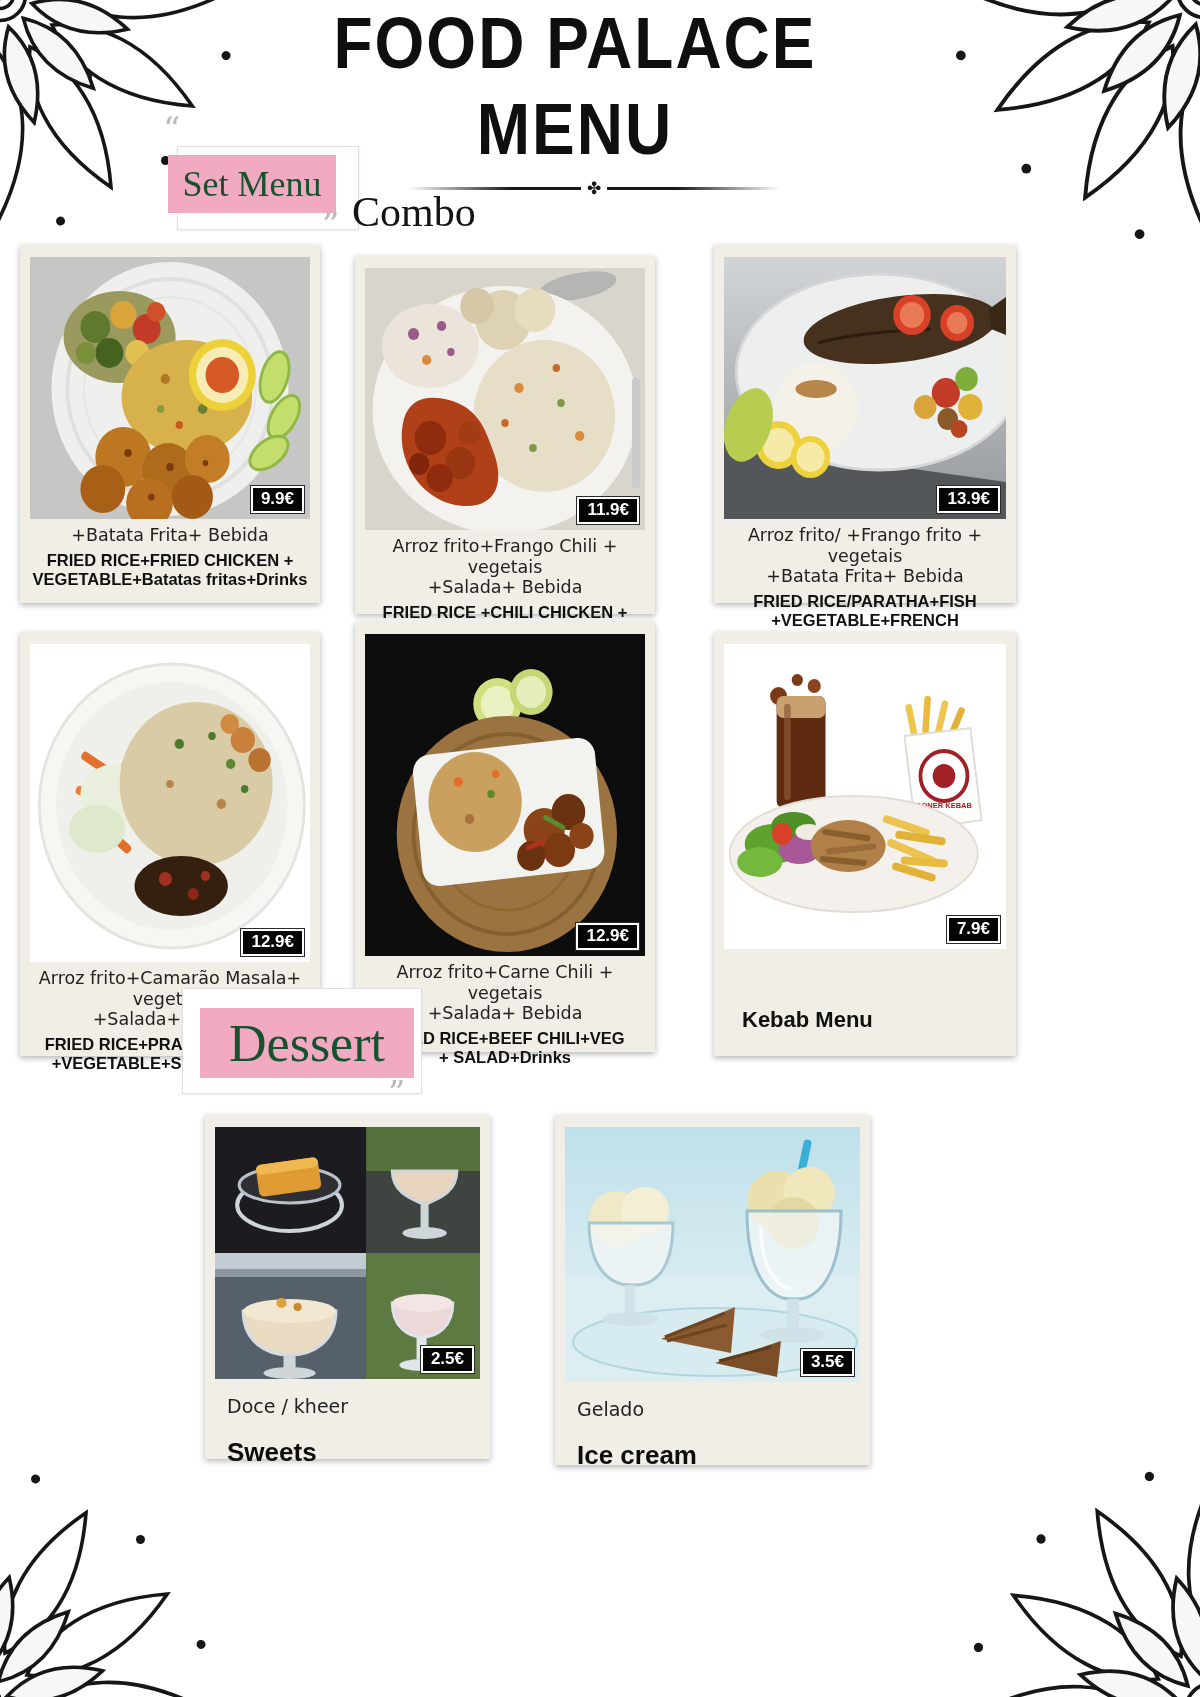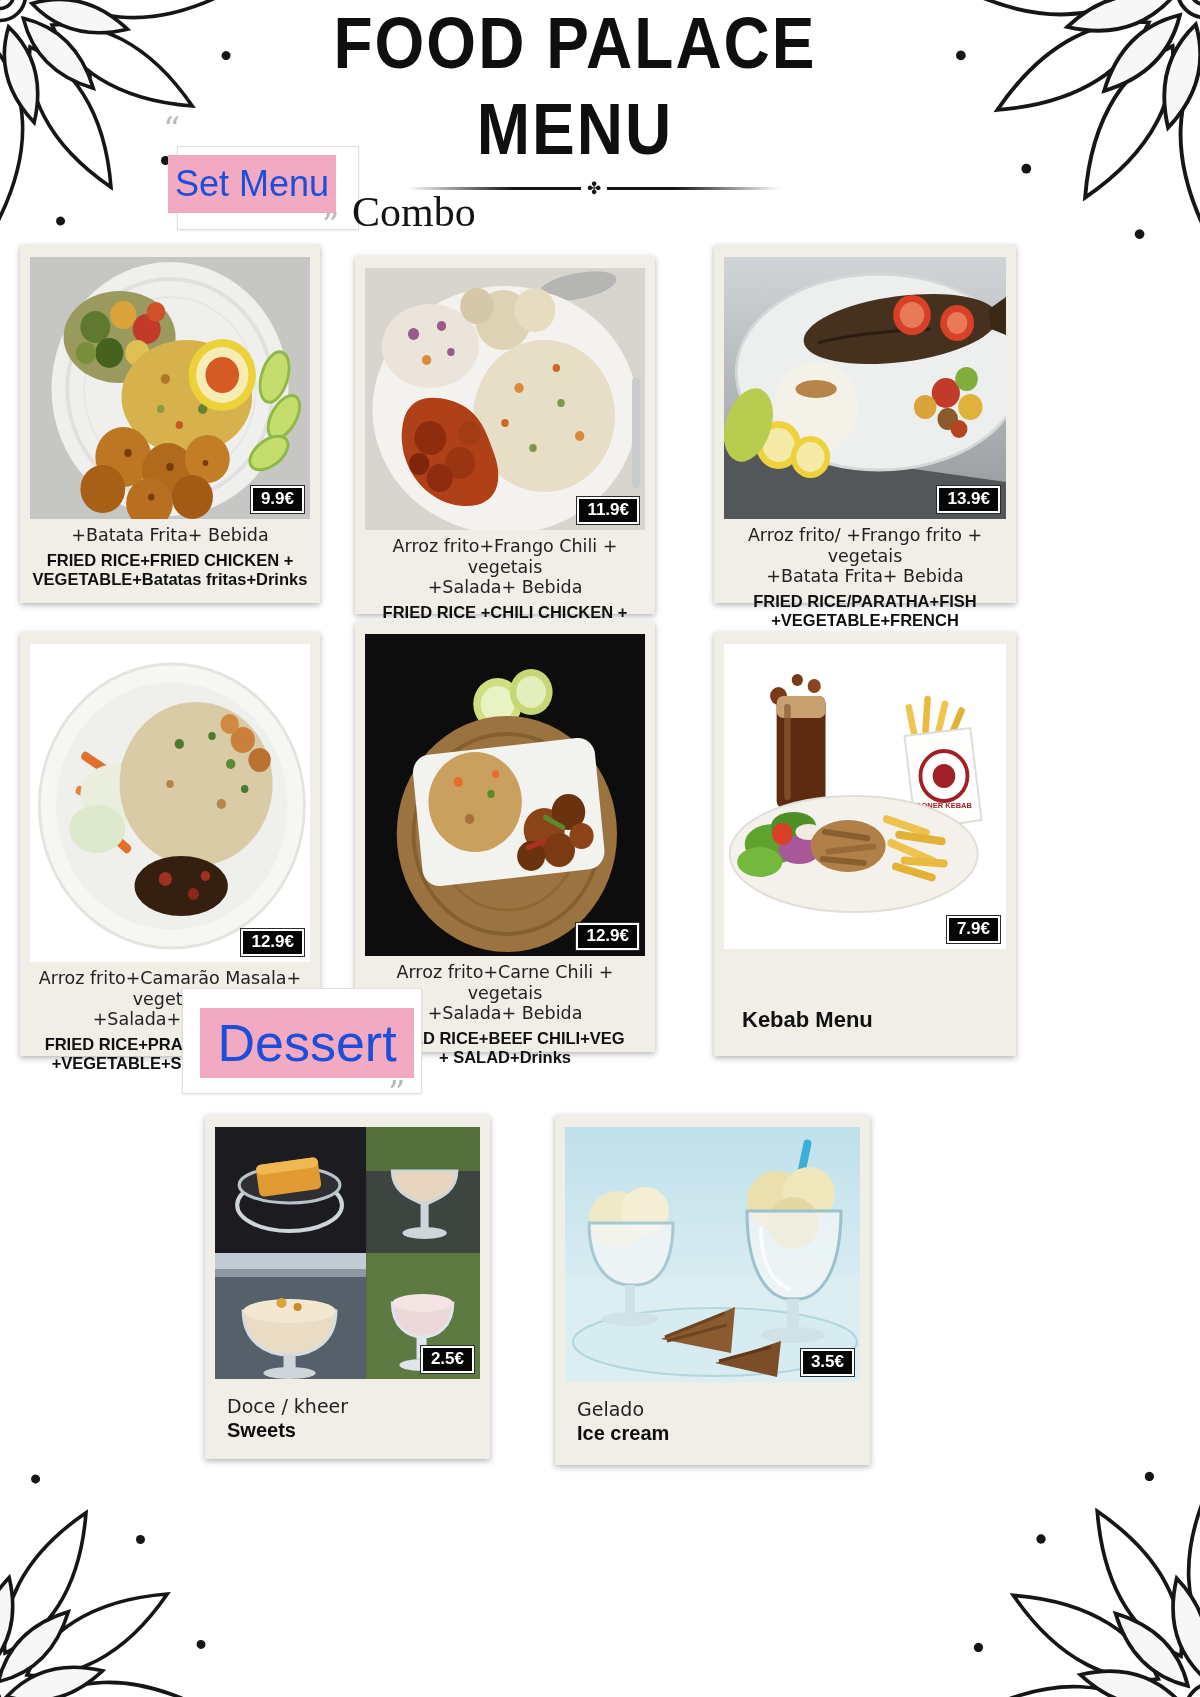--- a/index.html
+++ b/index.html
@@ -12,38 +12,38 @@
   .title1{top:6px;}
   .title2{top:92px;}
   .divider{position:absolute;top:180px;left:408px;width:372px;display:flex;align-items:center;}
   .dline{flex:1;height:3px;}
   .dline.l{background:linear-gradient(90deg,rgba(20,20,20,0),#161616 60%,#161616);}
   .dline.r{background:linear-gradient(90deg,#161616,#161616 40%,rgba(20,20,20,0));}
   .dorn{font-size:17px;color:#161616;padding:0 6px;line-height:1;}
   
   .label-backing{position:absolute;background:#fff;border:1px solid #e4dede;box-shadow:0 1px 2px rgba(0,0,0,.08);}
   .pink-box{position:absolute;background:#f2aac2;display:flex;align-items:center;justify-content:center;}
-  .serif{font-family:Liberation Sans, sans-serif;color:#1d4ed8;}
+  .serif{font-family:Liberation Serif, serif;color:#14532d;}
   .sub-label{position:absolute;font-family:"Liberation Serif","DejaVu Serif",serif;color:#141414;}
   .quote{position:absolute;font-family:"DejaVu Serif",serif;color:#bdb9b9;font-size:34px;line-height:1;}
   
   .card{position:absolute;background:#f0eee7;box-shadow:0 2px 6px rgba(0,0,0,.30);
         padding:12px 10px 8px;box-sizing:border-box;}
   .imgwrap{position:relative;width:100%;background:#fff;overflow:hidden;}
   .imgwrap svg{display:block;width:100%;height:100%;}
   .price{position:absolute;right:6px;bottom:6px;background:#060606;color:#fff;
          border:2px solid #fff;outline:1px solid #2a2a2a;padding:1px 8px 2px;
          font-weight:700;font-size:17px;font-family:"Liberation Sans",sans-serif;}
   .pt{margin-top:6px;text-align:center;font-family:"DejaVu Sans",sans-serif;
       font-size:17.5px;line-height:1.18;color:#222;}
   .en{margin-top:5px;text-align:center;font-weight:700;font-size:16.5px;line-height:1.18;color:#101010;
       font-family:"Liberation Sans",sans-serif;}
   .kebab-label{margin-top:58px;padding-left:18px;font-weight:700;font-size:22px;color:#101010;}
   .dz-pt{margin-top:16px;padding-left:12px;font-family:"DejaVu Sans",sans-serif;font-size:19px;color:#222;}
-  .dz-en{margin-top:2px;padding-left:12px;font-weight:700;font-size:20px;color:#0d0d0d;}
+  .dz-en{margin-top:20px;padding-left:12px;font-weight:700;font-size:26px;color:#0d0d0d;}
   .mandala{position:absolute;pointer-events:none;}
 </style>
 </head>
 <body>
 
 <div class="page">
 
   <svg width="0" height="0" style="position:absolute" aria-hidden="true">
     <defs>
       <path id="pet1" d="M0,-40 C17,-64 23,-100 0,-148 C-23,-100 -17,-64 0,-40 Z"></path>

